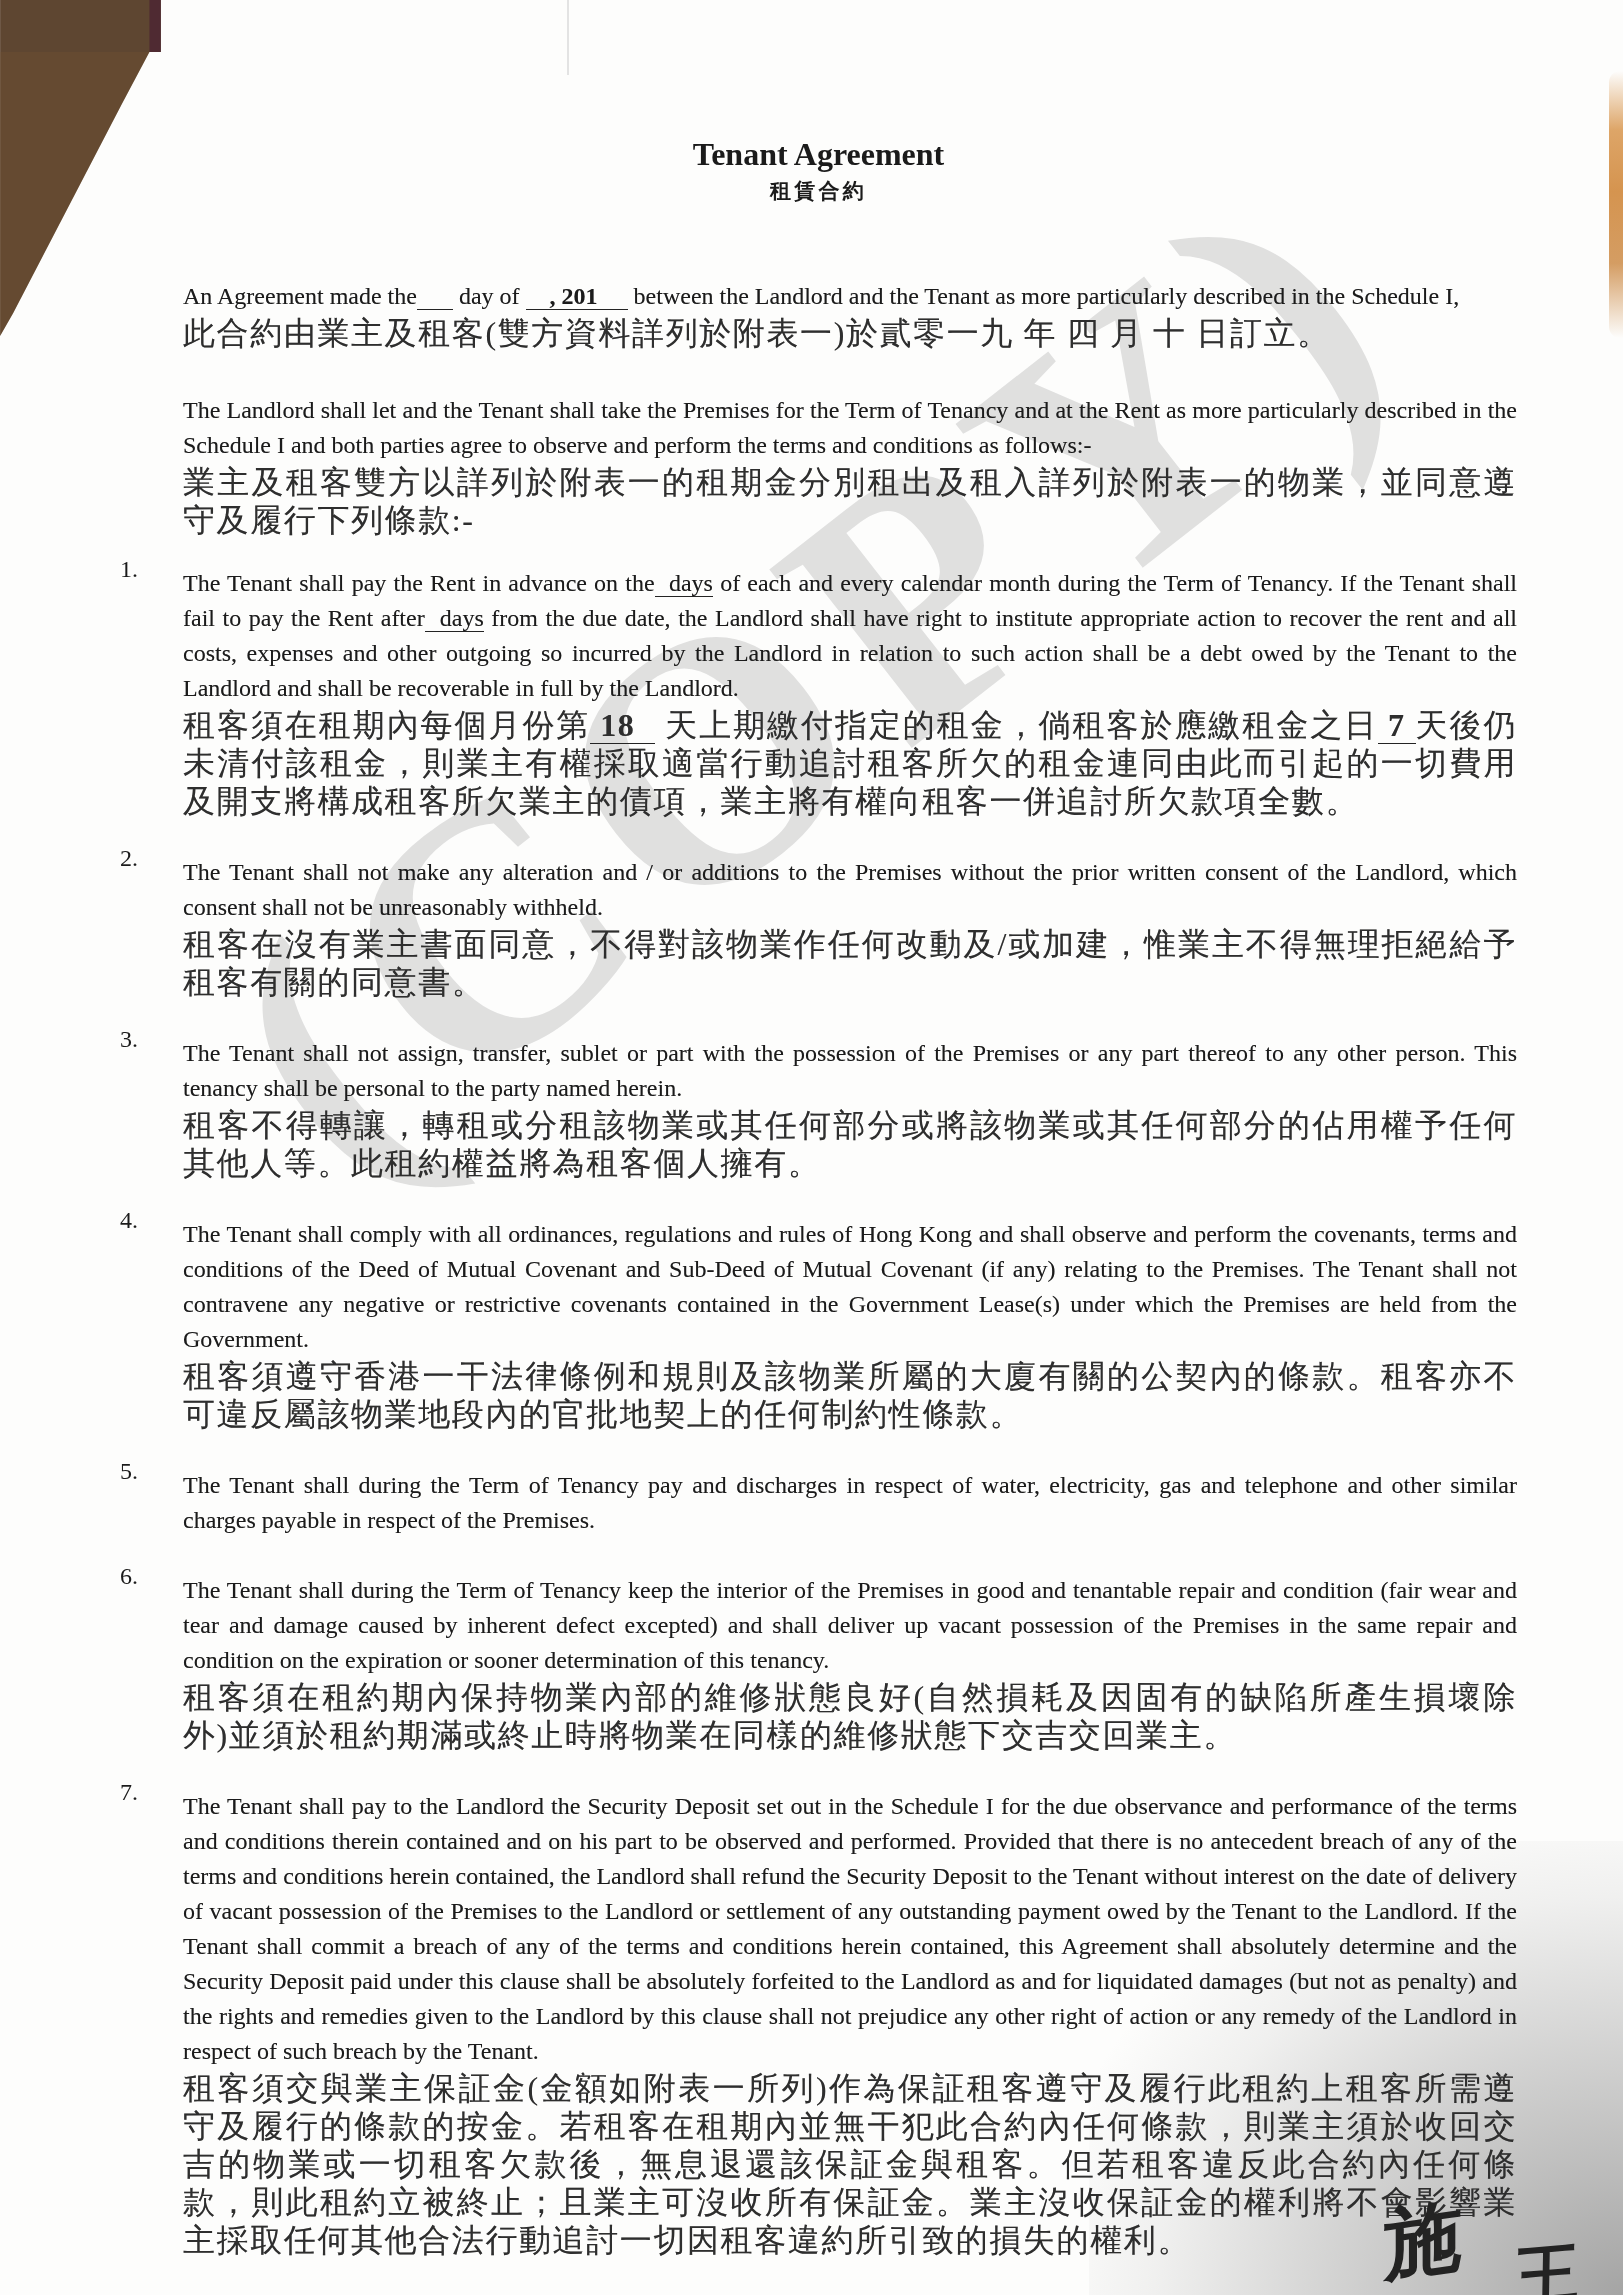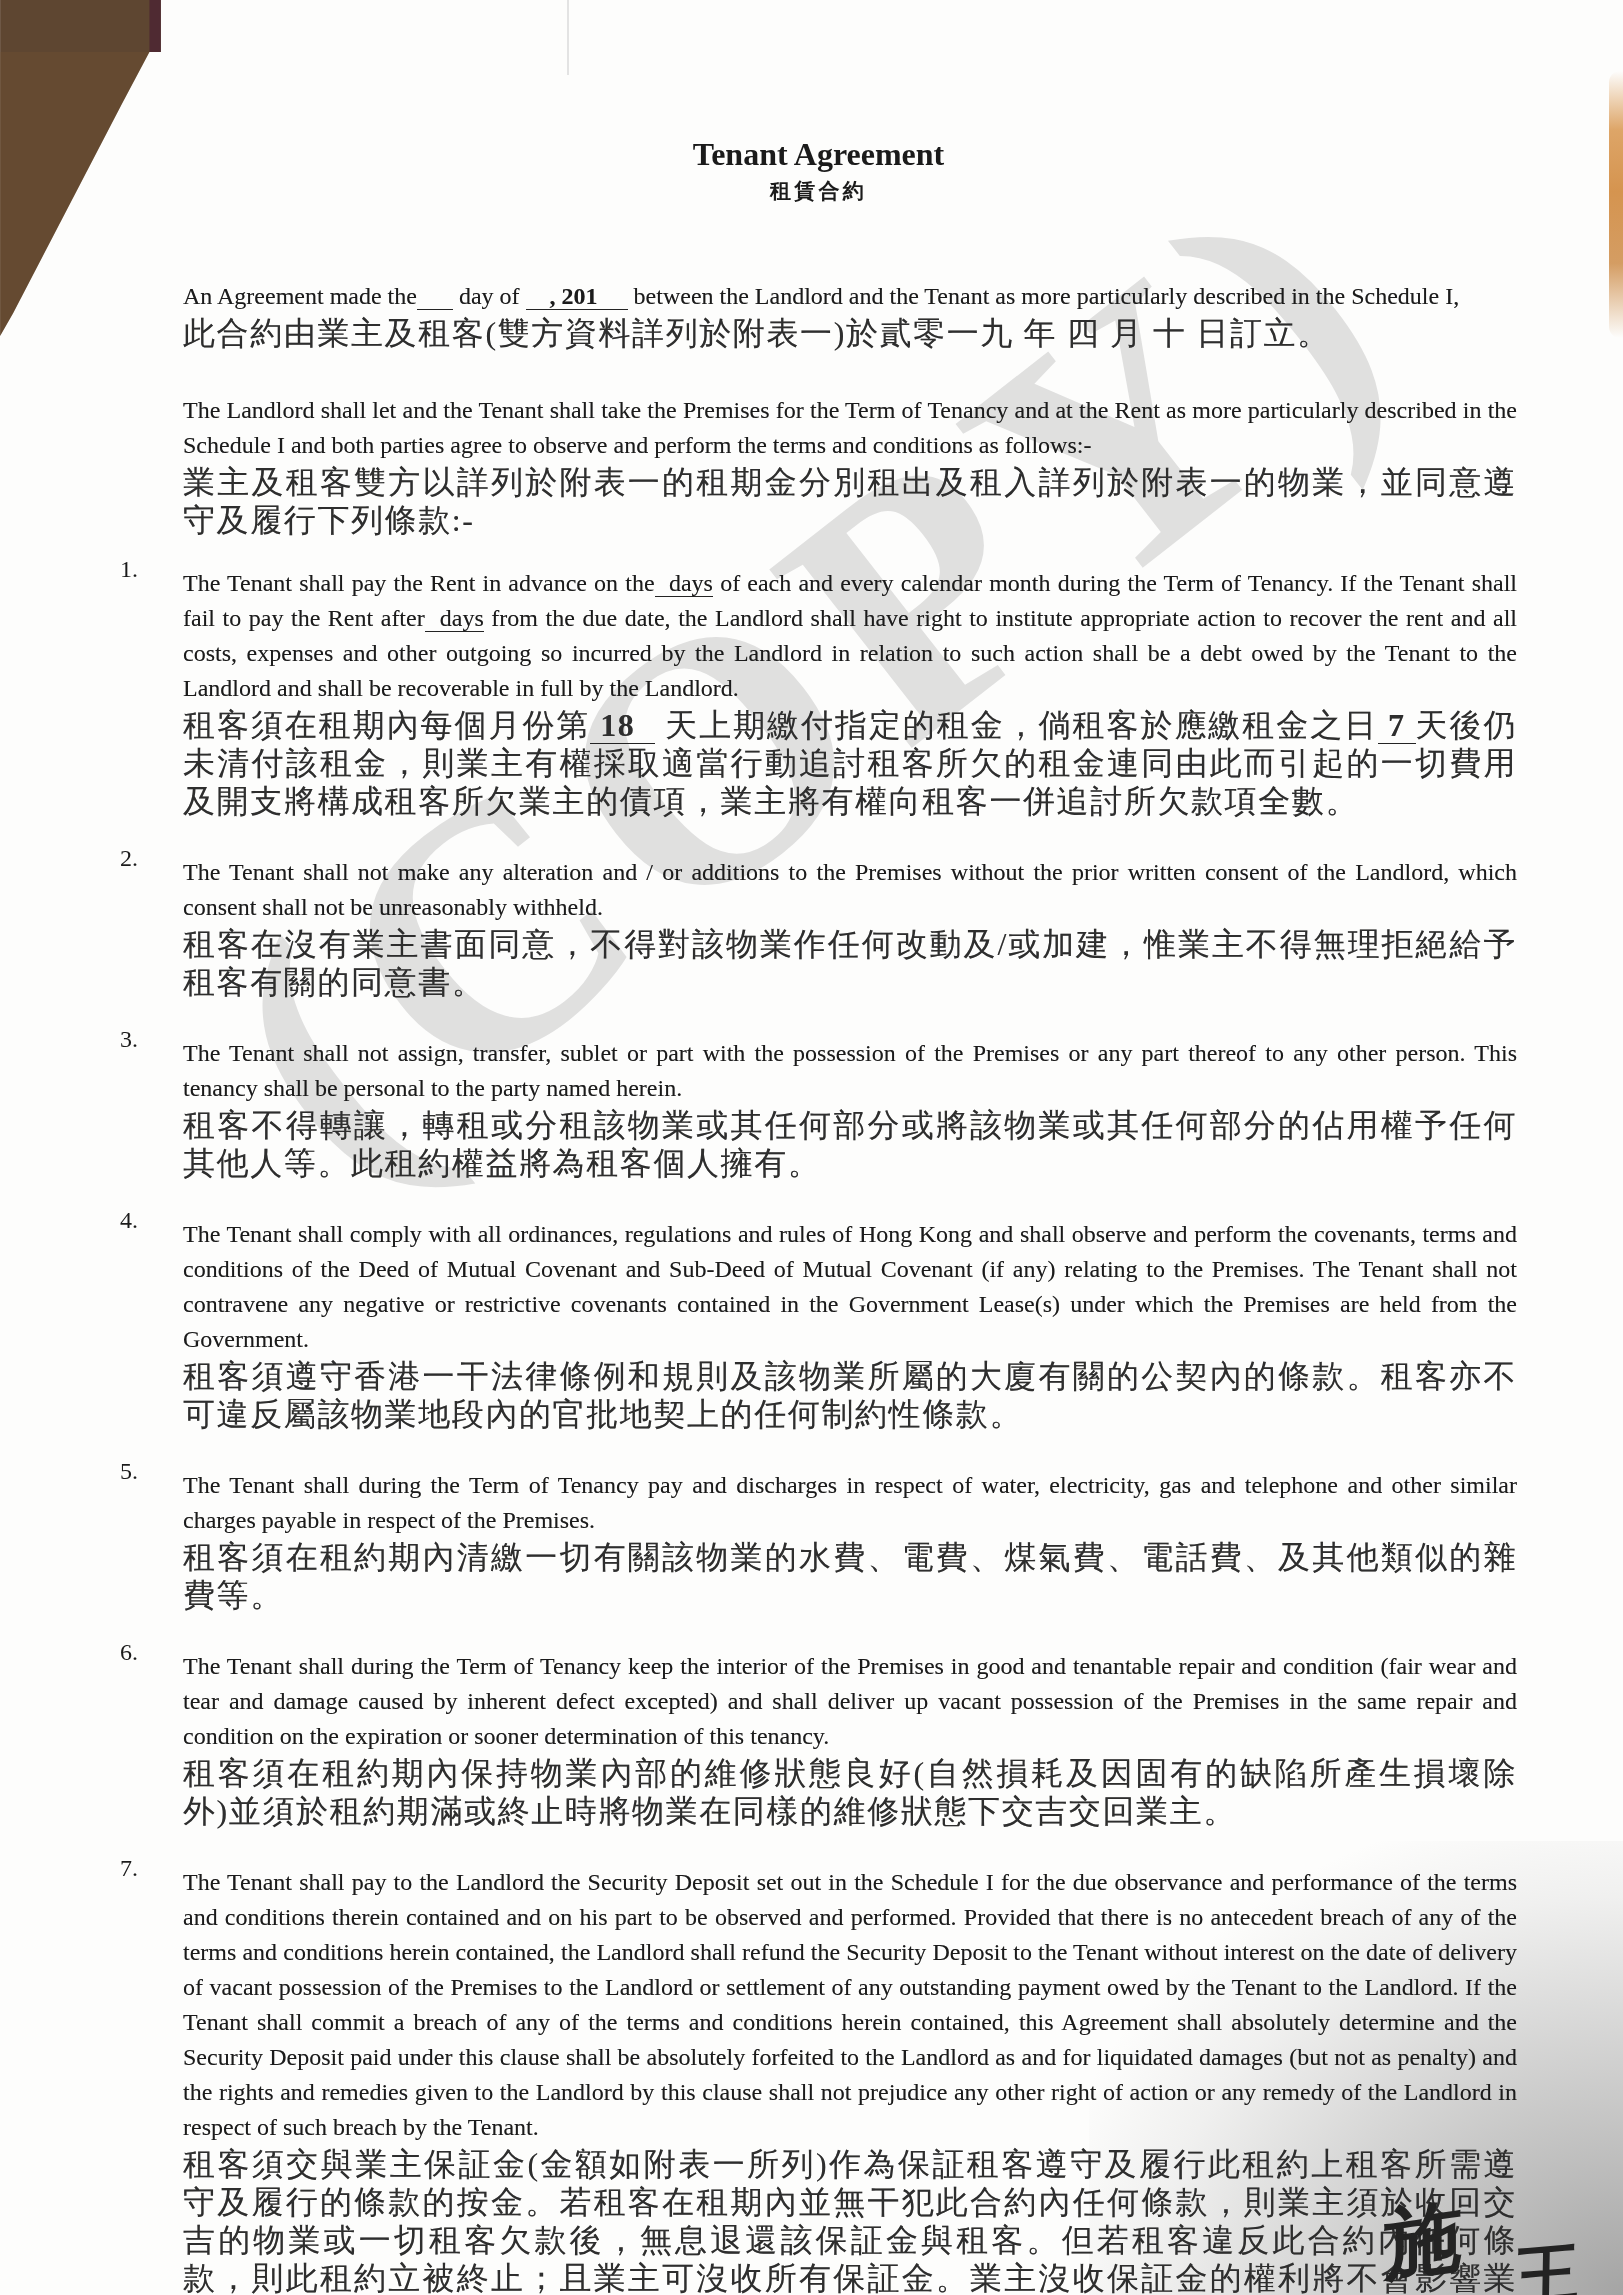--- a/index.html
+++ b/index.html
@@ -128,21 +128,20 @@
       <div class="body">
         <div class="en">The Tenant shall comply with all ordinances, regulations and rules of Hong Kong and shall observe and perform the covenants, terms and conditions of the Deed of Mutual Covenant and Sub-Deed of Mutual Covenant (if any) relating to the Premises. The Tenant shall not contravene any negative or restrictive covenants contained in the Government Lease(s) under which the Premises are held from the Government.</div>
         <div class="zh">租客須遵守香港一干法律條例和規則及該物業所屬的大廈有關的公契內的條款。租客亦不可違反屬該物業地段內的官批地契上的任何制約性條款。</div>
       </div>
     </div>
 
     <div class="clause">
       <div class="num">5.</div>
       <div class="body">
         <div class="en">The Tenant shall during the Term of Tenancy pay and discharges in respect of water, electricity, gas and telephone and other similar charges payable in respect of the Premises.</div>
-        <div class="zh">租客須在租約期內清繳一切有關該物業的水費、電費、煤氣費、電話費、及其他類似的雜費等。</div>
       </div>
     </div>
 
     <div class="clause">
       <div class="num">6.</div>
       <div class="body">
         <div class="en">The Tenant shall during the Term of Tenancy keep the interior of the Premises in good and tenantable repair and condition (fair wear and tear and damage caused by inherent defect excepted) and shall deliver up vacant possession of the Premises in the same repair and condition on the expiration or sooner determination of this tenancy.</div>
         <div class="zh">租客須在租約期內保持物業內部的維修狀態良好(自然損耗及因固有的缺陷所產生損壞除外)並須於租約期滿或終止時將物業在同樣的維修狀態下交吉交回業主。</div>
       </div>
     </div>

